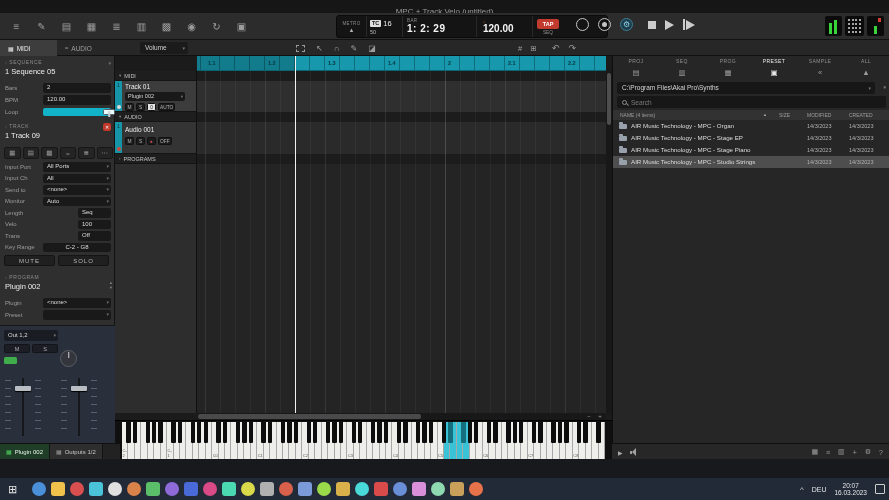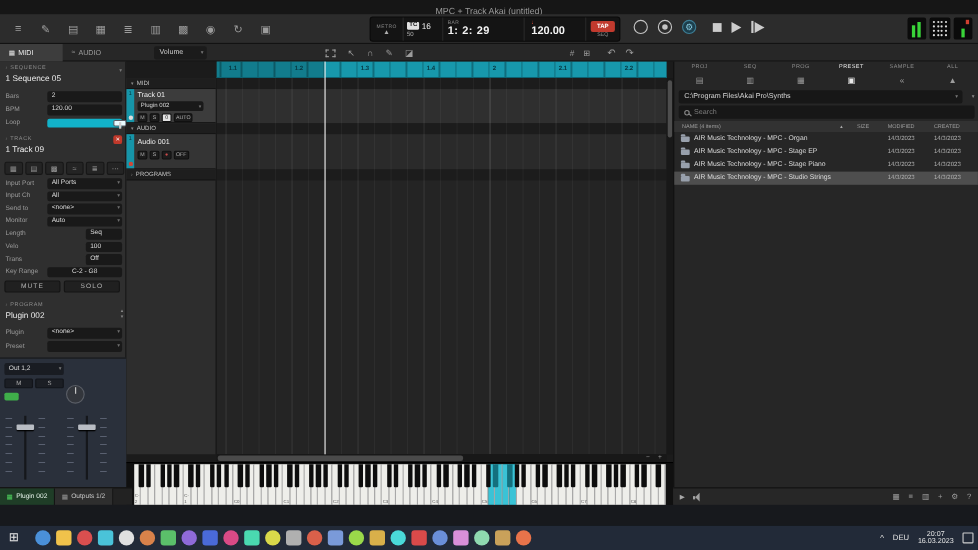--- a/index.html
+++ b/index.html
@@ -8,21 +8,21 @@
   .window{position:absolute;top:0;left:0;width:889px;height:459px;background:#262626;}
 
   
   .titlebar{position:absolute;top:0;left:0;width:889px;height:13px;background:#161616;text-align:center;}
   .titlebar span{font-size:8px;color:#9a9a9a;line-height:13px;}
 
   
   .toolbar{position:absolute;top:13px;left:0;width:889px;height:27px;background:#2c2c2c;border-bottom:1px solid #121212;}
   .tb-left{position:absolute;left:4px;top:0;height:27px;display:flex;align-items:center;}
   .tb-left .gicon{width:25px;height:27px;color:#9c9c9c;font-size:10px;display:flex;align-items:center;justify-content:center;}
-  .transport{position:absolute;left:336px;top:2px;width:228px;height:23px;background:#141414;border:1px solid #0a0a0a;border-radius:3px;display:flex;align-items:stretch;}
+  .transport{position:absolute;left:336px;top:2px;width:272px;height:23px;background:#141414;border:1px solid #0a0a0a;border-radius:3px;display:flex;align-items:stretch;}
   .tr-sec{position:relative;border-right:1px solid #292929;display:flex;flex-direction:column;justify-content:center;}
   .tr-sec.metro{width:30px;align-items:center;}
   .tlbl{font-size:4.5px;color:#8a8a8a;letter-spacing:.4px;}
   .metro-ic{font-size:6px;color:#b0b0b0;margin-top:1px;}
   .tr-sec.tc{width:36px;padding-left:3px;}
   .row1{display:flex;align-items:center;gap:2px;}
   .tc-badge{background:#e0e0e0;color:#111;font-size:5.5px;padding:0 2px;border-radius:1px;line-height:7px;font-weight:bold;}
   .tc-val{font-size:7.5px;color:#ececec;}
   .swing{font-size:5.5px;color:#b8b8b8;margin-top:1px;}
   .tr-sec.pos{width:74px;padding-left:4px;}
@@ -205,21 +205,21 @@
   .tray-lang{color:#e6e6e6;font-size:7px;}
   .tray-clock{color:#e6e6e6;font-size:6.5px;text-align:center;line-height:7.5px;}
   .tray-note{width:10px;height:10px;border:1px solid #cfcfcf;border-radius:1px;}
 </style>
 </head>
 <body>
 
 <div class="window">
 
   <div class="titlebar">
-    <span>MPC + Track Akai (untitled)</span>
+    <span>MPC + Track Velo (untitled)</span>
   </div>
 
   <div class="toolbar">
     <div class="tb-left">
         <span class="gicon">≡</span>
         <span class="gicon">✎</span>
         <span class="gicon">▤</span>
         <span class="gicon">▦</span>
         <span class="gicon">≣</span>
         <span class="gicon">▥</span>

